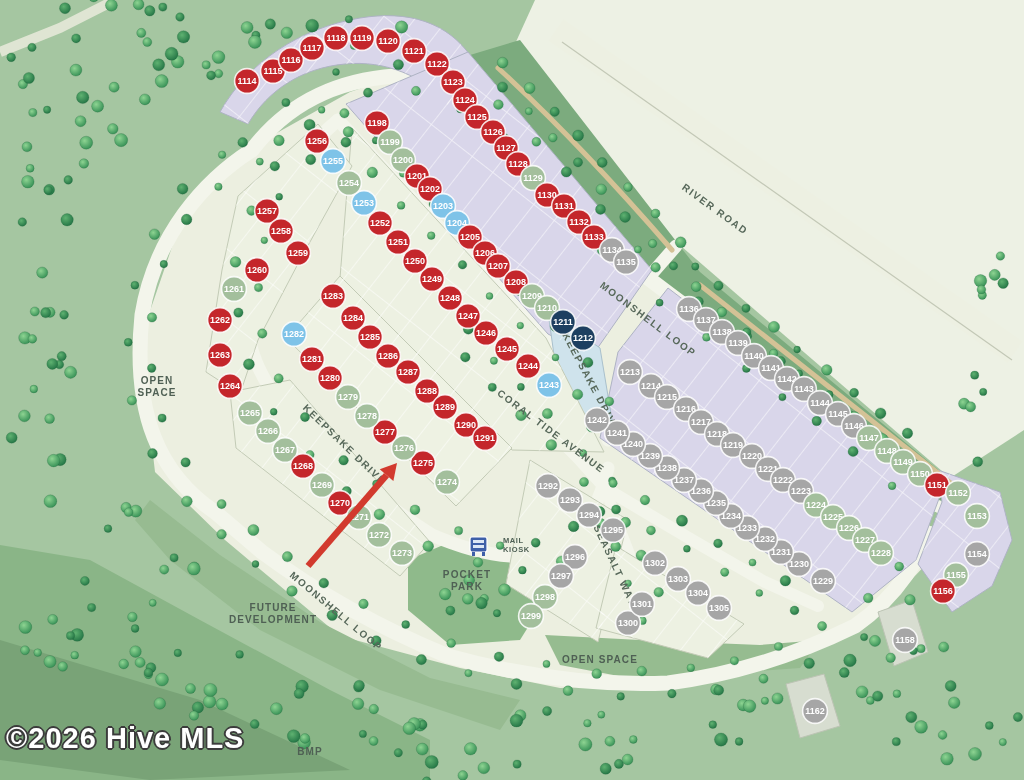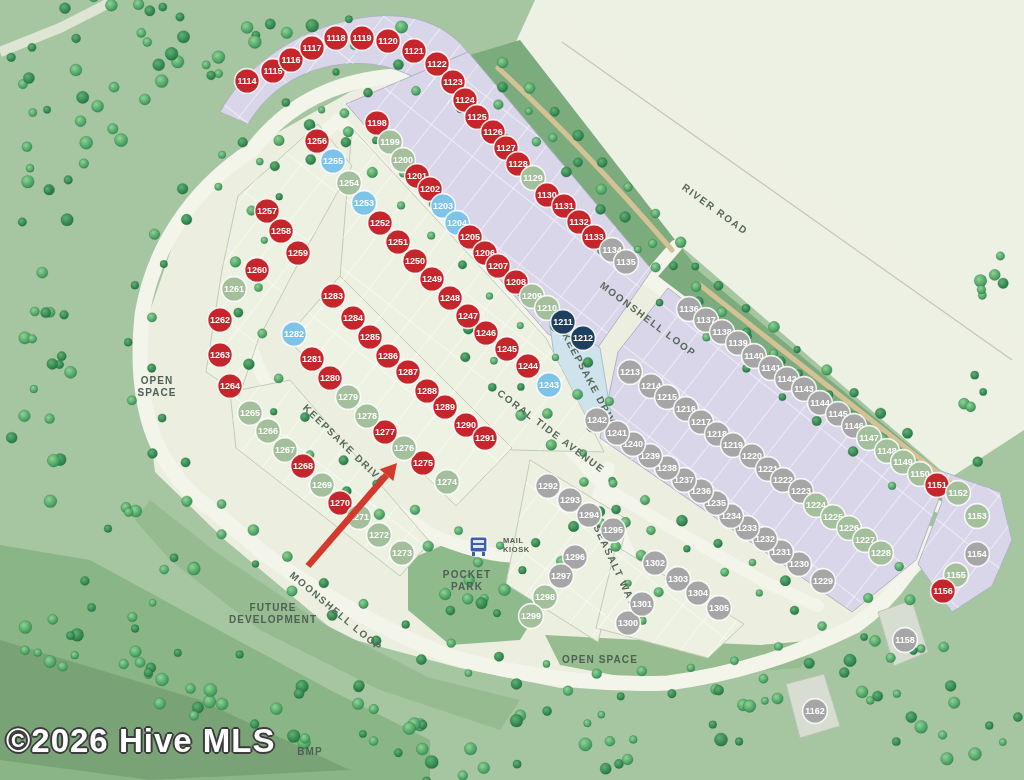--- a/index.html
+++ b/index.html
@@ -1,19 +1,19 @@
 <!DOCTYPE html>
 <html><head>
 <meta charset="utf-8">
 <style>
   html,body{margin:0;padding:0;background:#889;}
   .stage{position:relative;width:1024px;height:780px;overflow:hidden;
          font-family:"Liberation Sans",sans-serif;background:#a5c6a1;}
   svg{position:absolute;left:0;top:0;}
-  .watermark{position:absolute;left:6px;top:722px;font-size:33px;font-weight:bold;color:#fff;
+  .watermark{position:absolute;left:6px;top:722px;font-size:29px;font-weight:bold;color:#fff;
     letter-spacing:1px;
     text-shadow:-2px 0 0 #3c3c3c,2px 0 0 #3c3c3c,0 -2px 0 #3c3c3c,0 2px 0 #3c3c3c,
                 -1px -1px 0 #3c3c3c,1px 1px 0 #3c3c3c,-1px 1px 0 #3c3c3c,1px -1px 0 #3c3c3c;}
   text{font-family:"Liberation Sans",sans-serif;}
   .street-lb{fill:#57685a;font-size:10px;font-weight:600;letter-spacing:1.6px;}
   .area-lb{fill:#4f6054;font-size:10px;font-weight:600;letter-spacing:1.1px;}
   .area-sm{fill:#4e6055;font-size:7.5px;font-weight:600;letter-spacing:.6px;}
   .lot-num{fill:#fff;font-size:9px;font-weight:bold;text-anchor:middle;}
 </style>
 </head>

